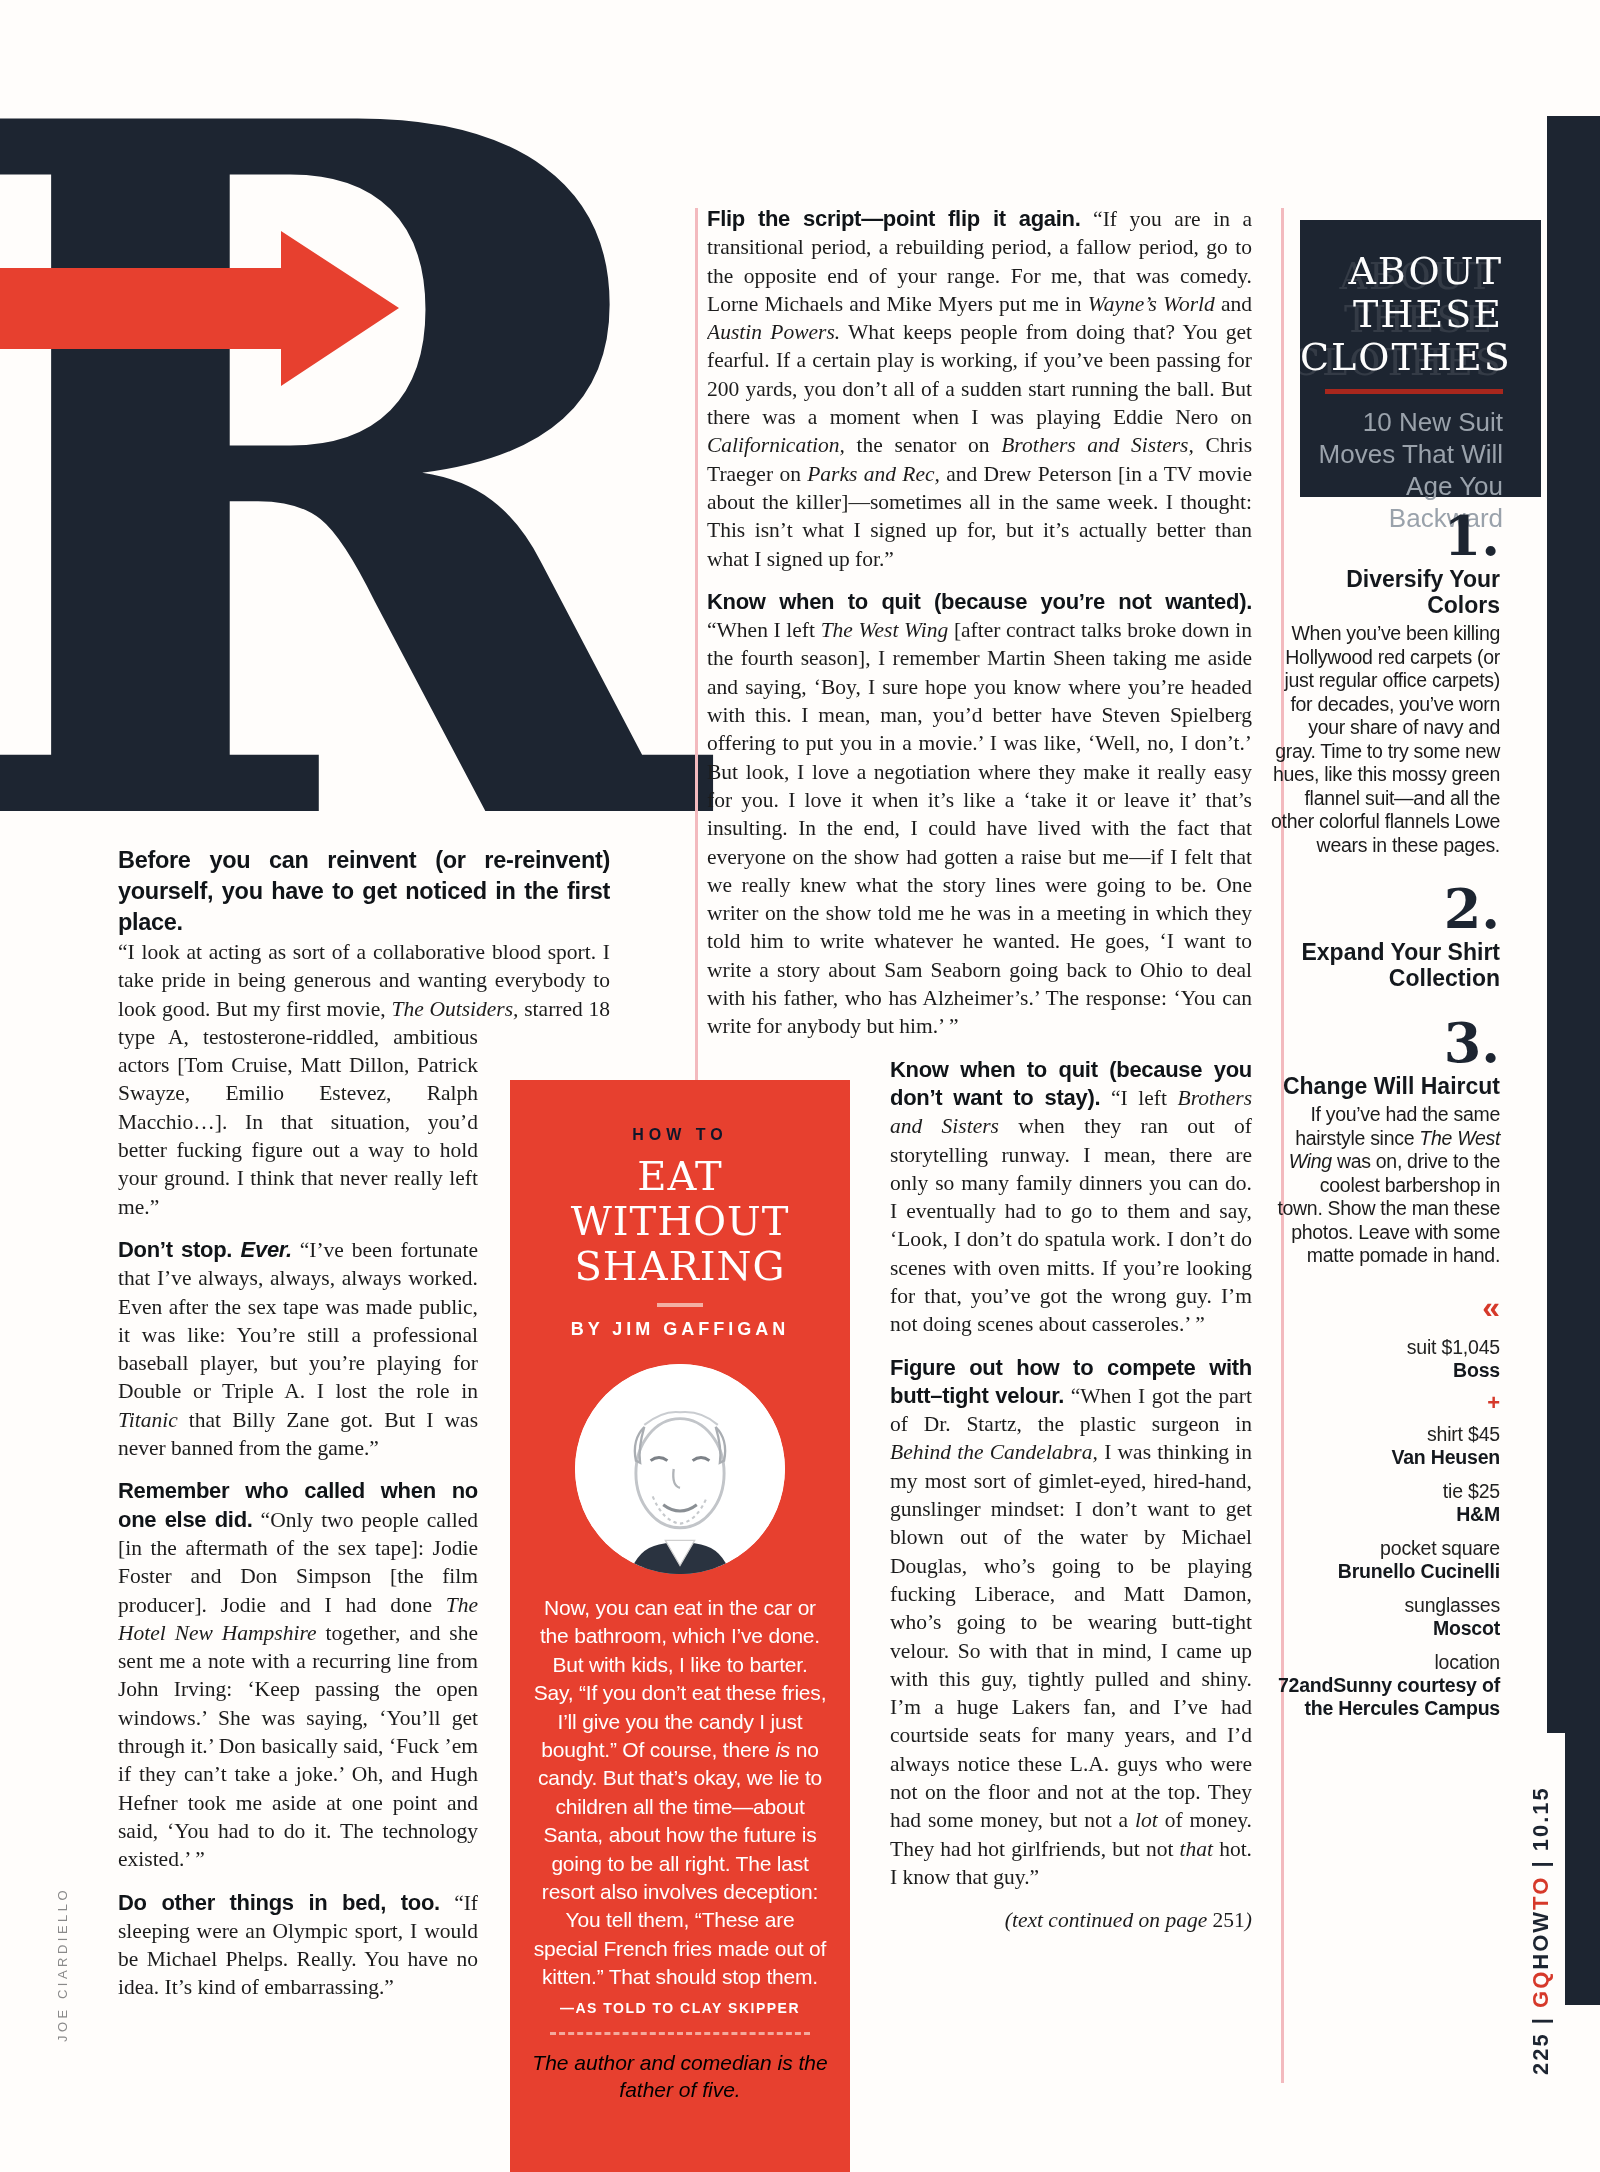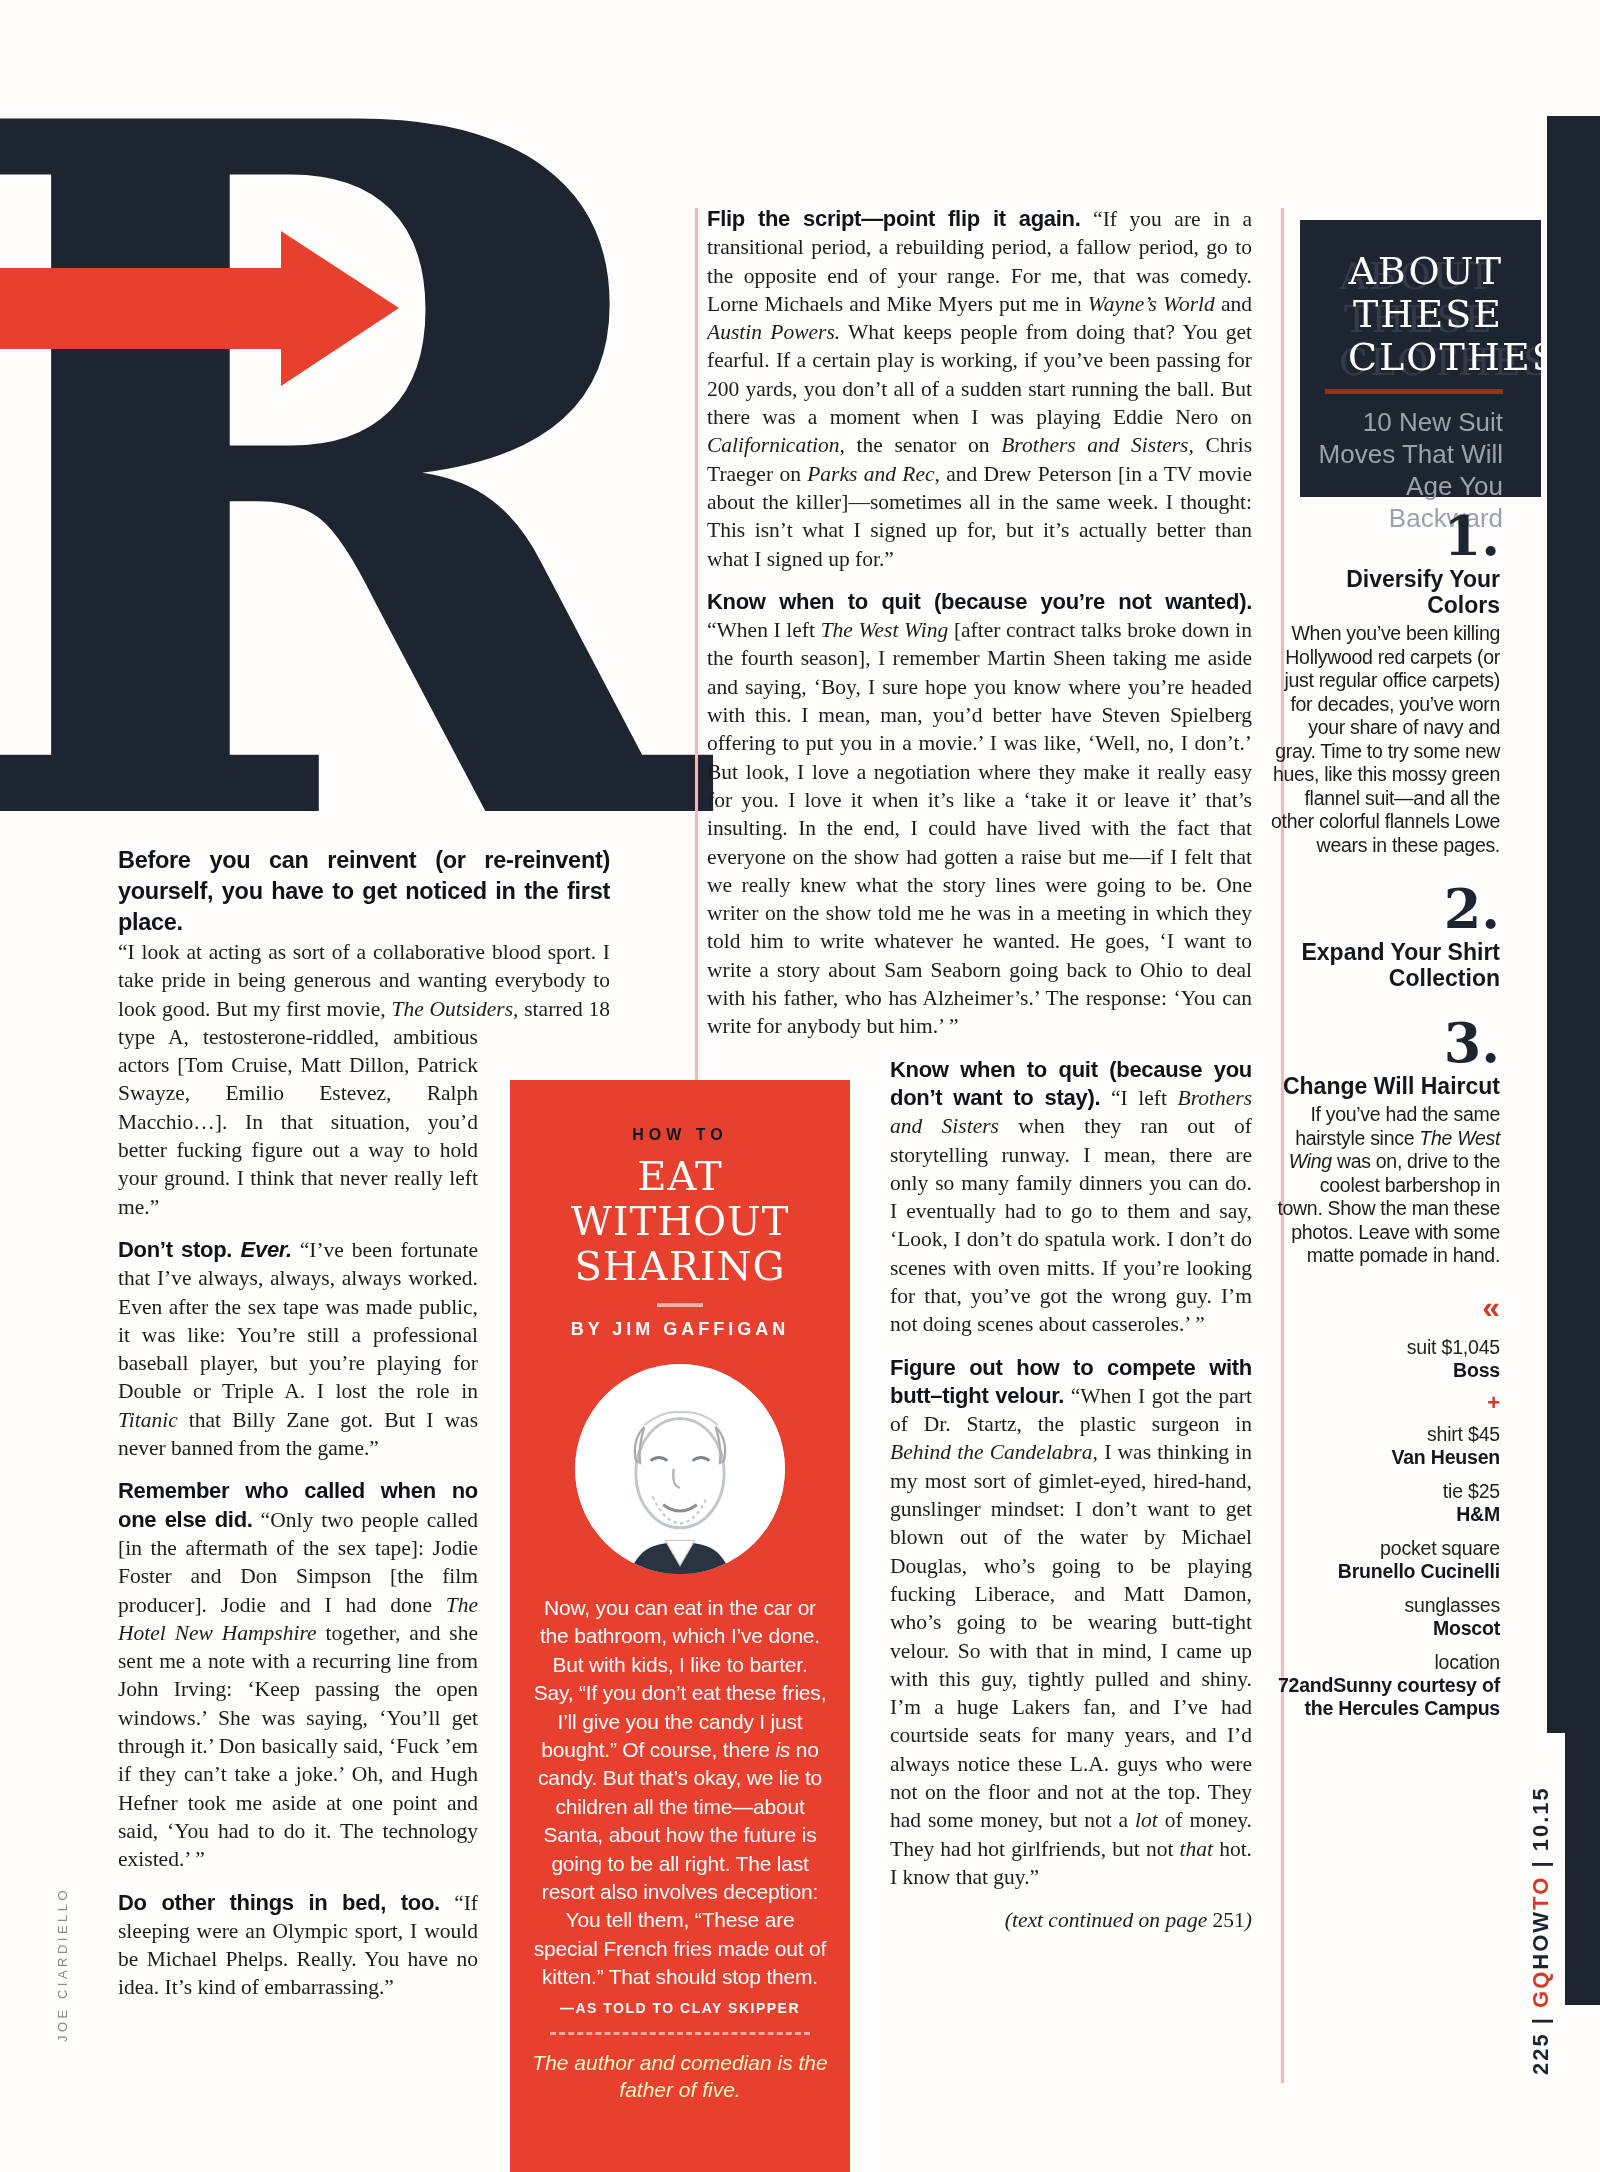--- a/index.html
+++ b/index.html
@@ -34,26 +34,26 @@
   .howto-kicker{font-weight:bold;font-size:16px;letter-spacing:5px;color:#0f172a;}
   .howto-title{font-family:"DejaVu Serif",serif;font-size:40px;line-height:45px;
                letter-spacing:1px;margin-top:10px;color:#fff;}
   .howto-rule{width:46px;height:4px;background:#f3b0a4;margin:14px auto 12px auto;}
   .howto-byline{font-weight:bold;font-size:18px;letter-spacing:4px;color:#fff;}
   .portrait{width:210px;height:210px;border-radius:50%;background:#fff;margin:24px auto 20px auto;
             overflow:hidden;}
   .howto-body{font-size:21px;line-height:28.4px;letter-spacing:-0.2px;color:#fff;}
   .howto-attrib{margin-top:8px;font-weight:bold;font-size:14px;letter-spacing:1.5px;color:#ffffff;}
   .howto-dash{border:0;border-top:3px dashed #f4a99c;margin:16px 18px 14px 18px;}
-  .howto-foot{font-style:italic;font-size:21px;line-height:27px;color:#fef9c3;}
+  .howto-foot{font-style:italic;font-size:21px;line-height:27px;color:#000000;}
   
   .aboutbox{position:absolute;left:1300px;top:220px;width:241px;height:277px;background:#1d2531;
             box-sizing:border-box;padding:30px 38px 0 0;text-align:right;}
   .aboutbox-title{font-family:"DejaVu Serif",serif;font-size:38px;line-height:43px;color:#fdfdfd;
-            letter-spacing:2px;text-shadow:-9px 5px 0 rgba(255,255,255,0.10);padding-left:48px;}
+            letter-spacing:2px;text-shadow:-9px 5px 0 rgba(255,255,255,0.10);}
   .aboutbox-rule{width:178px;height:5px;background:#a8271d;margin:10px 0 12px auto;}
   .aboutbox-sub{font-family:"Liberation Sans",sans-serif;font-size:26px;line-height:32px;
             color:#9aa2ab;}
   .sidebar{position:absolute;left:1270px;top:508px;width:230px;text-align:right;
            font-family:"Liberation Sans",sans-serif;}
   .tip-num{font-family:"DejaVu Serif",serif;font-weight:bold;font-size:54px;line-height:56px;
            color:#1d2531;}
   .tip-head{font-weight:bold;font-size:23px;line-height:26px;color:#14181d;margin:2px 0 4px 0;}
   .tip-body{font-size:19.5px;line-height:23.5px;letter-spacing:-0.3px;color:#1b1b1b;}
   .tip{margin-bottom:24px;}

